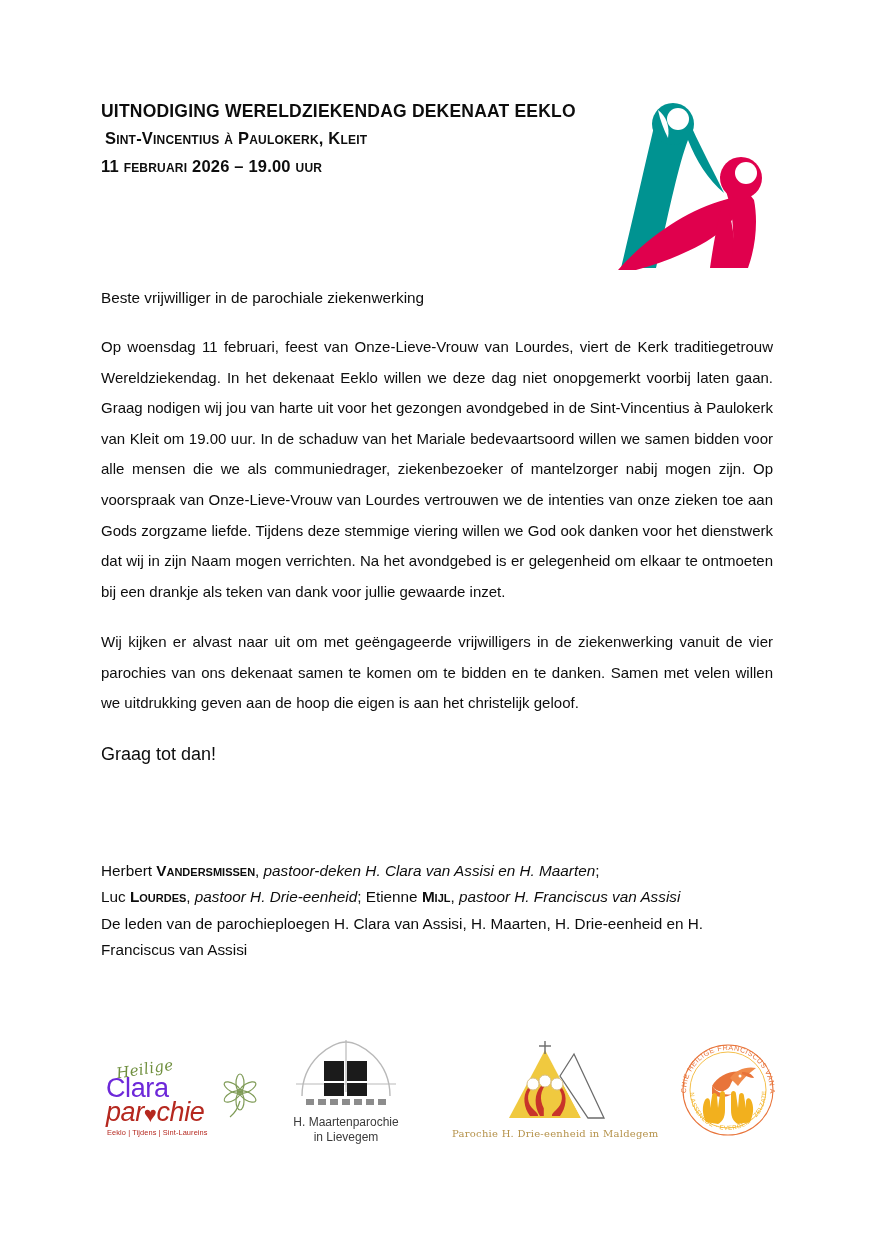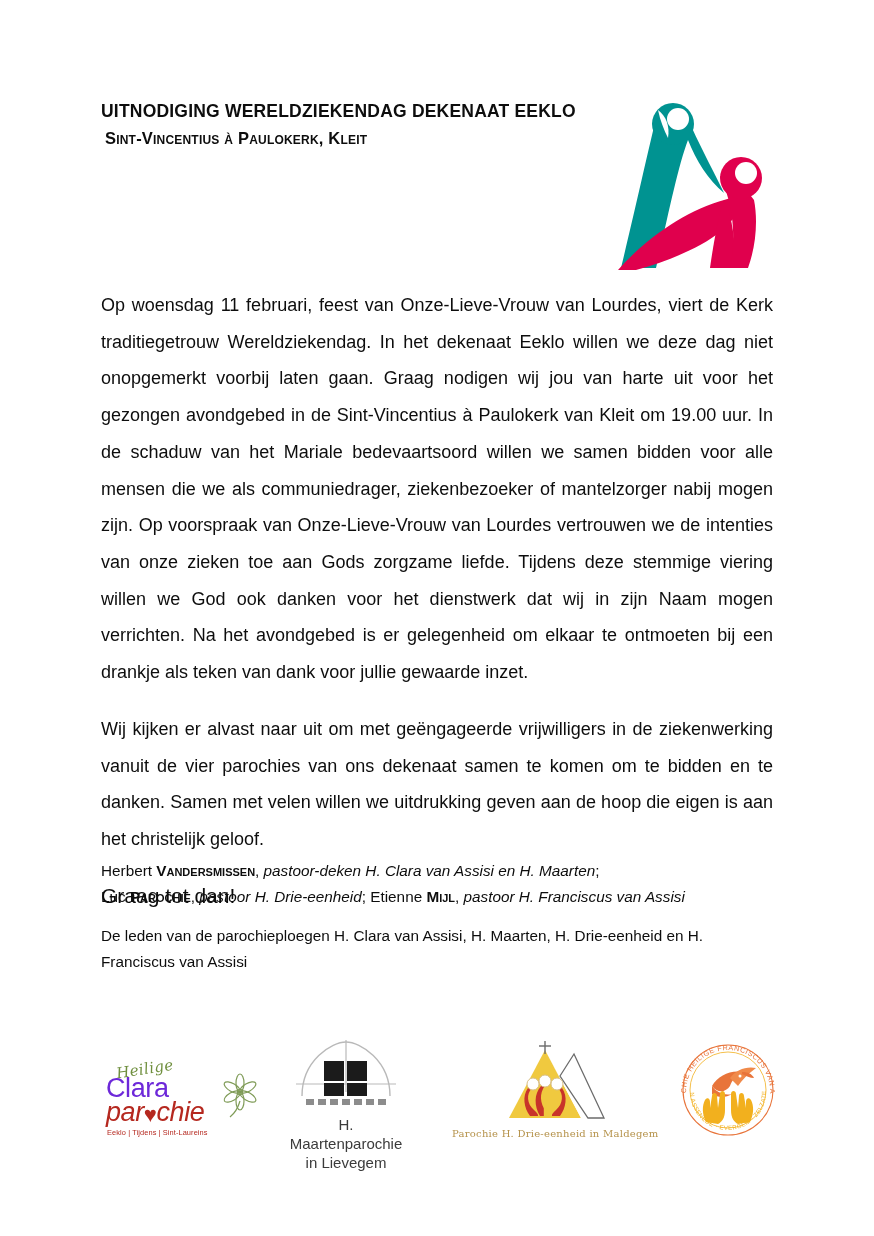--- a/index.html
+++ b/index.html
@@ -70,44 +70,44 @@
     left: 101px;
     top: 287px;
     width: 672px;
   }
   .salutation {
     font-size: 15.3px;
     line-height: 1.5;
     margin: 0 0 22px 0;
   }
   .para {
-    font-size: 18px;
+    font-size: 15px;
     line-height: 2.04;
     text-align: justify;
     margin: 0 0 20px 0;
     hyphens: none;
   }
   .para:last-child { margin-bottom: 0; }
   .closing {
-    font-size: 21px;
+    font-size: 18px;
     line-height: 1.5;
     margin: 22px 0 0 0;
   }
 
   
   .signature {
     position: absolute;
     left: 101px;
     top: 858px;
     width: 690px;
     font-size: 15.3px;
     line-height: 1.72;
   }
   .sig-line { margin: 0; white-space: nowrap; }
-  .sig-line.wrap { white-space: normal; width: 678px; margin-top: 12px; }
+  .sig-line.wrap { white-space: normal; width: 678px; }
   .sc { font-variant: small-caps; font-weight: bold; }
   .it { font-style: italic; }
 
   
   .footer {
     position: absolute;
     left: 0;
     top: 1028px;
     width: 874px;
     height: 125px;
@@ -157,21 +157,21 @@
     color: #b5281f;
     letter-spacing: .1px;
     white-space: nowrap;
   }
   .clara-flower { position: absolute; left: 118px; top: 36px; }
 
   
   .flogo-maarten { left: 288px; top: 6px; width: 116px; height: 116px; }
   .maarten-sub {
     margin-top: 3px;
-    font-size: 15px;
+    font-size: 12px;
     color: #3b3b3b;
     line-height: 1.28;
   }
 
   
   .flogo-drie { left: 452px; top: 8px; width: 186px; height: 114px; }
   .drie-sub {
     margin-top: 2px;
     font-family: "DejaVu Serif", serif;
     font-size: 10px;
@@ -184,20 +184,21 @@
   .flogo-franciscus { left: 672px; top: 6px; width: 112px; height: 112px; }
 </style>
 </head>
 <body>
 
 <div class="page">
 
   <div class="header">
     <h1 class="title-main">UITNODIGING WERELDZIEKENDAG DEKENAAT EEKLO</h1>
     <div class="title-sub">Sint-Vincentius à Paulokerk, Kleit</div>
+    <div class="title-date">11 februari 2026 – 19.00 uur</div>
   </div>
 
   <div class="logo-main">
     <svg viewBox="0 0 190 195" xmlns="http://www.w3.org/2000/svg">
 
       <path d="M62 22 C55 50 40 118 25 180 L60 180 C72 128 82 78 92 52 C100 72 112 92 128 105 C120 88 106 62 96 40 C88 24 74 14 62 22 Z" fill="#009391"></path>
 
       <circle cx="77" cy="36" r="21" fill="#009391"></circle>
       <circle cx="82" cy="31" r="11" fill="#ffffff"></circle>
 
@@ -206,29 +207,30 @@
       <path d="M22 182 C52 148 92 122 128 112 C142 108 152 104 158 98 C150 116 138 132 124 144 C104 160 70 174 40 182 Z" fill="#e0004d"></path>
       <path d="M128 112 C136 128 140 152 138 180 L114 180 C118 152 122 130 128 112 Z" fill="#e0004d"></path>
       <path d="M124 88 C138 92 150 100 158 112 C162 132 160 158 152 180 L134 180 C140 150 138 118 124 88 Z" fill="#e0004d"></path>
 
       <circle cx="145" cy="90" r="21" fill="#e0004d"></circle>
       <circle cx="150" cy="85" r="11" fill="#ffffff"></circle>
     </svg>
   </div>
 
   <div class="body-wrap">
+    <p class="salutation">Beste vrijwilliger in de parochiale ziekenwerking</p>
     <p class="para">Op woensdag 11 februari, feest van Onze-Lieve-Vrouw van Lourdes, viert de Kerk traditiegetrouw Wereldziekendag. In het dekenaat Eeklo willen we deze dag niet onopgemerkt voorbij laten gaan. Graag nodigen wij jou van harte uit voor het gezongen avondgebed in de Sint-Vincentius à Paulokerk van Kleit om 19.00 uur. In de schaduw van het Mariale bedevaartsoord willen we samen bidden voor alle mensen die we als communiedrager, ziekenbezoeker of mantelzorger nabij mogen zijn. Op voorspraak van Onze-Lieve-Vrouw van Lourdes vertrouwen we de intenties van onze zieken toe aan Gods zorgzame liefde. Tijdens deze stemmige viering willen we God ook danken voor het dienstwerk dat wij in zijn Naam mogen verrichten. Na het avondgebed is er gelegenheid om elkaar te ontmoeten bij een drankje als teken van dank voor jullie gewaarde inzet.</p>
     <p class="para">Wij kijken er alvast naar uit om met geëngageerde vrijwilligers in de ziekenwerking vanuit de vier parochies van ons dekenaat samen te komen om te bidden en te danken. Samen met velen willen we uitdrukking geven aan de hoop die eigen is aan het christelijk geloof.</p>
     <p class="closing">Graag tot dan!</p>
   </div>
 
   <div class="signature">
     <p class="sig-line"><span>Herbert </span><span class="sc">Vandersmissen</span><span>, </span><span class="it">pastoor-deken H. Clara van Assisi en H. Maarten</span><span>;</span></p>
 
-    <p class="sig-line"><span>Luc </span><span class="sc">Parochie</span><span>, </span><span class="it">pastoor H. Drie-eenheid</span><span>; Etienne </span><span class="sc">Mijl</span><span>, </span><span class="it">pastoor H. Franciscus van Assisi</span></p>
+    <p class="sig-line"><span>Luc </span><span class="sc">Lourdes</span><span>, </span><span class="it">pastoor H. Drie-eenheid</span><span>; Etienne </span><span class="sc">Mijl</span><span>, </span><span class="it">pastoor H. Franciscus van Assisi</span></p>
 
     <p class="sig-line wrap">De leden van de parochieploegen H. Clara van Assisi, H. Maarten, H. Drie-eenheid en H. Franciscus van Assisi</p>
   </div>
 
   <div class="footer">
 
     <div class="flogo flogo-clara">
       <div class="clara-inner">
         <div class="clara-flower">
           <svg width="48" height="48" viewBox="0 0 48 48" xmlns="http://www.w3.org/2000/svg">

